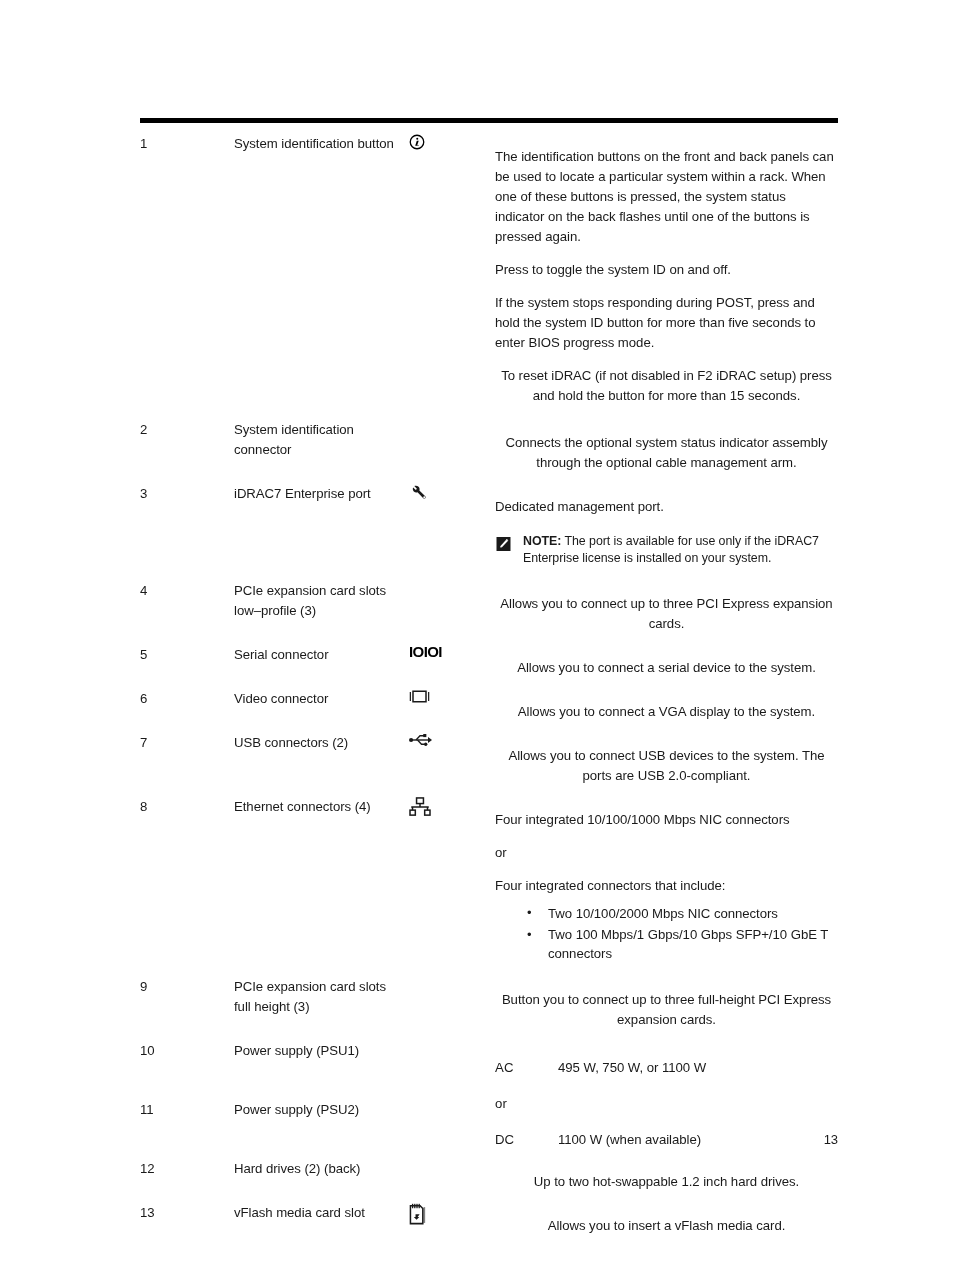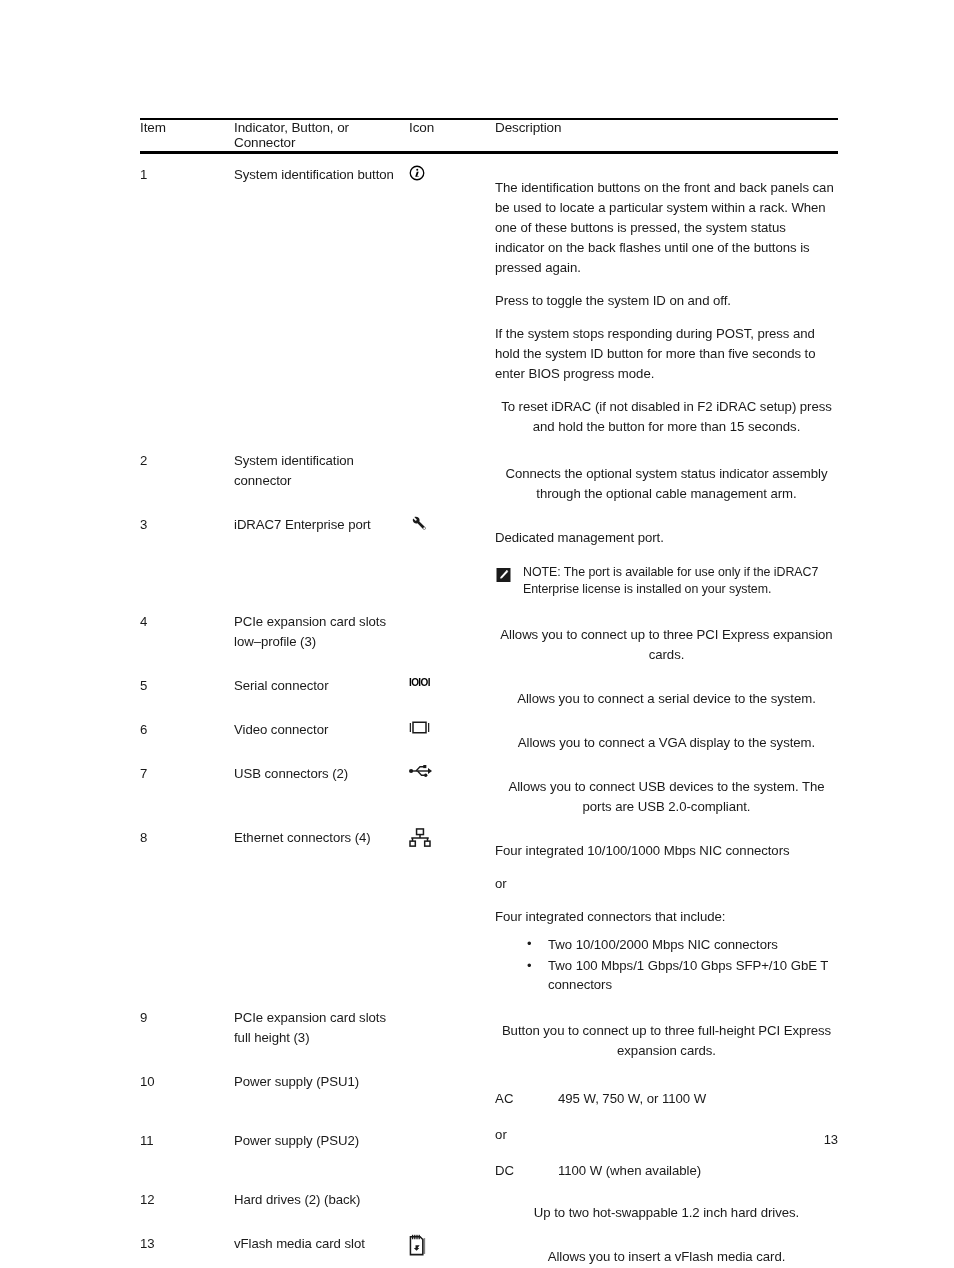--- a/index.html
+++ b/index.html
@@ -110,21 +110,21 @@
     width: 17px;
     height: 16px;
     margin-right: 11px;
     margin-top: 3px;
   }
   .note-text {
     font-size: 12.4px;
     line-height: 17.5px;
     letter-spacing: -0.05px;
   }
-  .note-text b { font-weight: normal; }
+  .note-text b { font-weight: bold; }
 
   
   ul.bullets {
     list-style: none;
     margin: 9px 0 0 0;
     padding: 0;
   }
   ul.bullets li {
     position: relative;
     padding-left: 53px;
@@ -166,21 +166,21 @@
     vertical-align: top;
   }
 
   
   .ico-info {
     width: 16px; height: 16px;
   }
   
   .ico-serial {
     font-family: "Liberation Sans", sans-serif;
-    font-size: 10px;
+    font-size: 15px;
     font-weight: bold;
     letter-spacing: -0.6px;
     line-height: 14px;
     color: #000;
   }
 
   
   .page-number {
     position: absolute;
     left: 0;
@@ -194,40 +194,20 @@
 </style>
 </head>
 <body>
 
 <div class="page">
 
   <div class="table-wrap">
 
     <div class="rule-thin"></div>
 
-    <table class="spec">
-      <colgroup>
-        <col class="c-item">
-        <col class="c-name">
-        <col class="c-icon">
-        <col class="c-desc">
-      </colgroup>
-      <tbody>
-
-        <tr class="hdr-row">
-          <td>Item</td>
-          <td>
-            <span class="name-line">Indicator, Button, or</span>
-            <span class="name-line">Connector</span>
-          </td>
-          <td>Icon</td>
-          <td>Description</td>
-        </tr>
-      </tbody>
-    </table>
 
     <div class="rule-thick"></div>
 
     <table class="spec">
       <colgroup>
         <col class="c-item">
         <col class="c-name">
         <col class="c-icon">
         <col class="c-desc">
       </colgroup>

